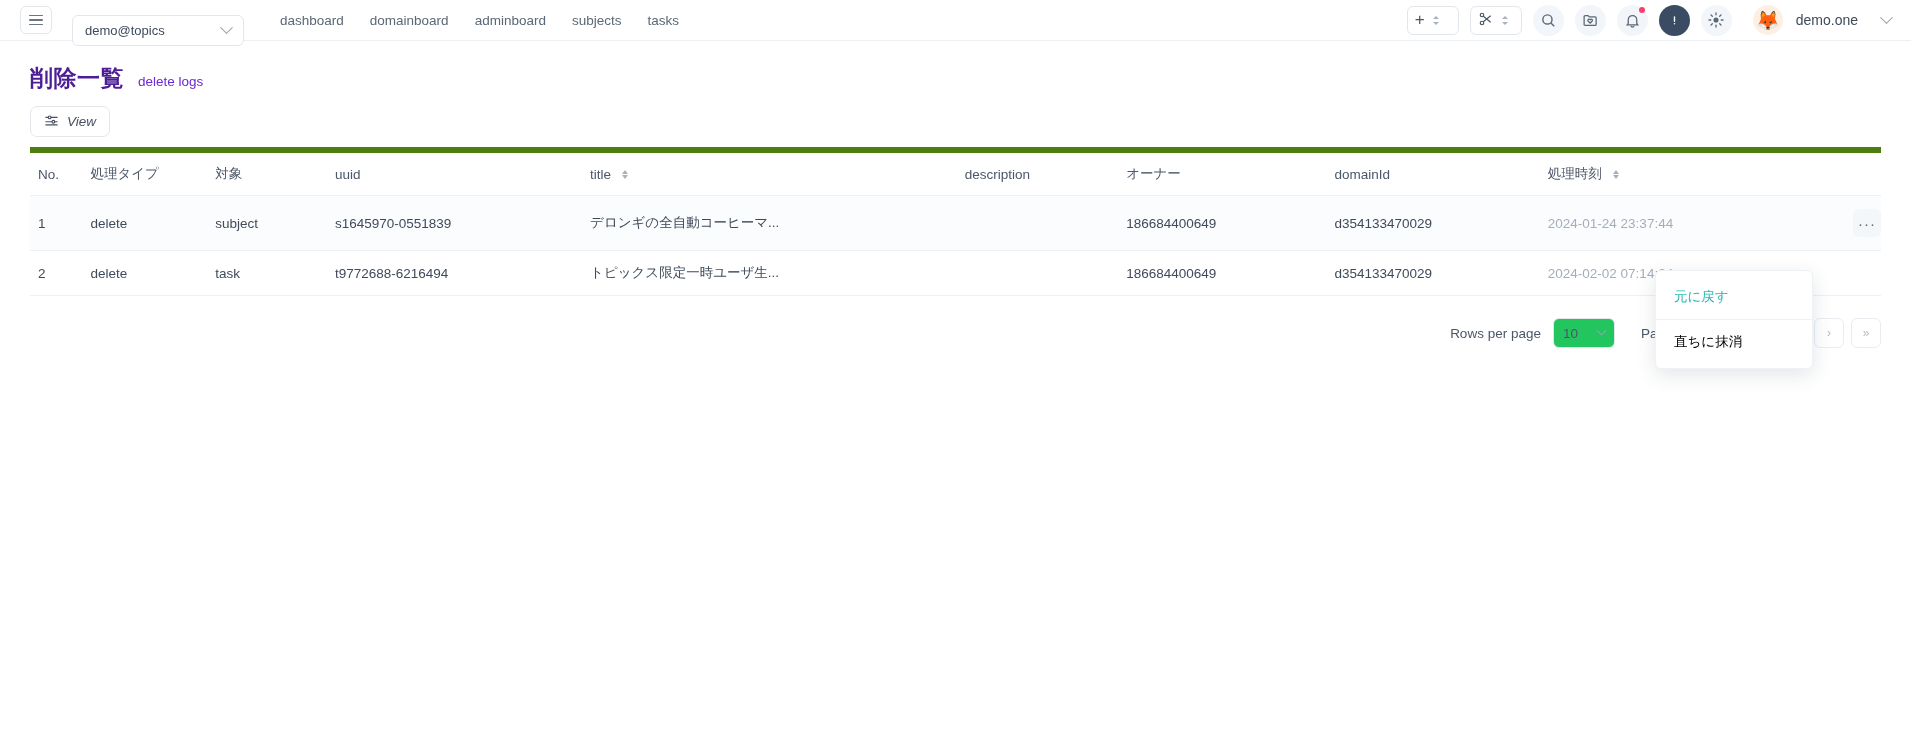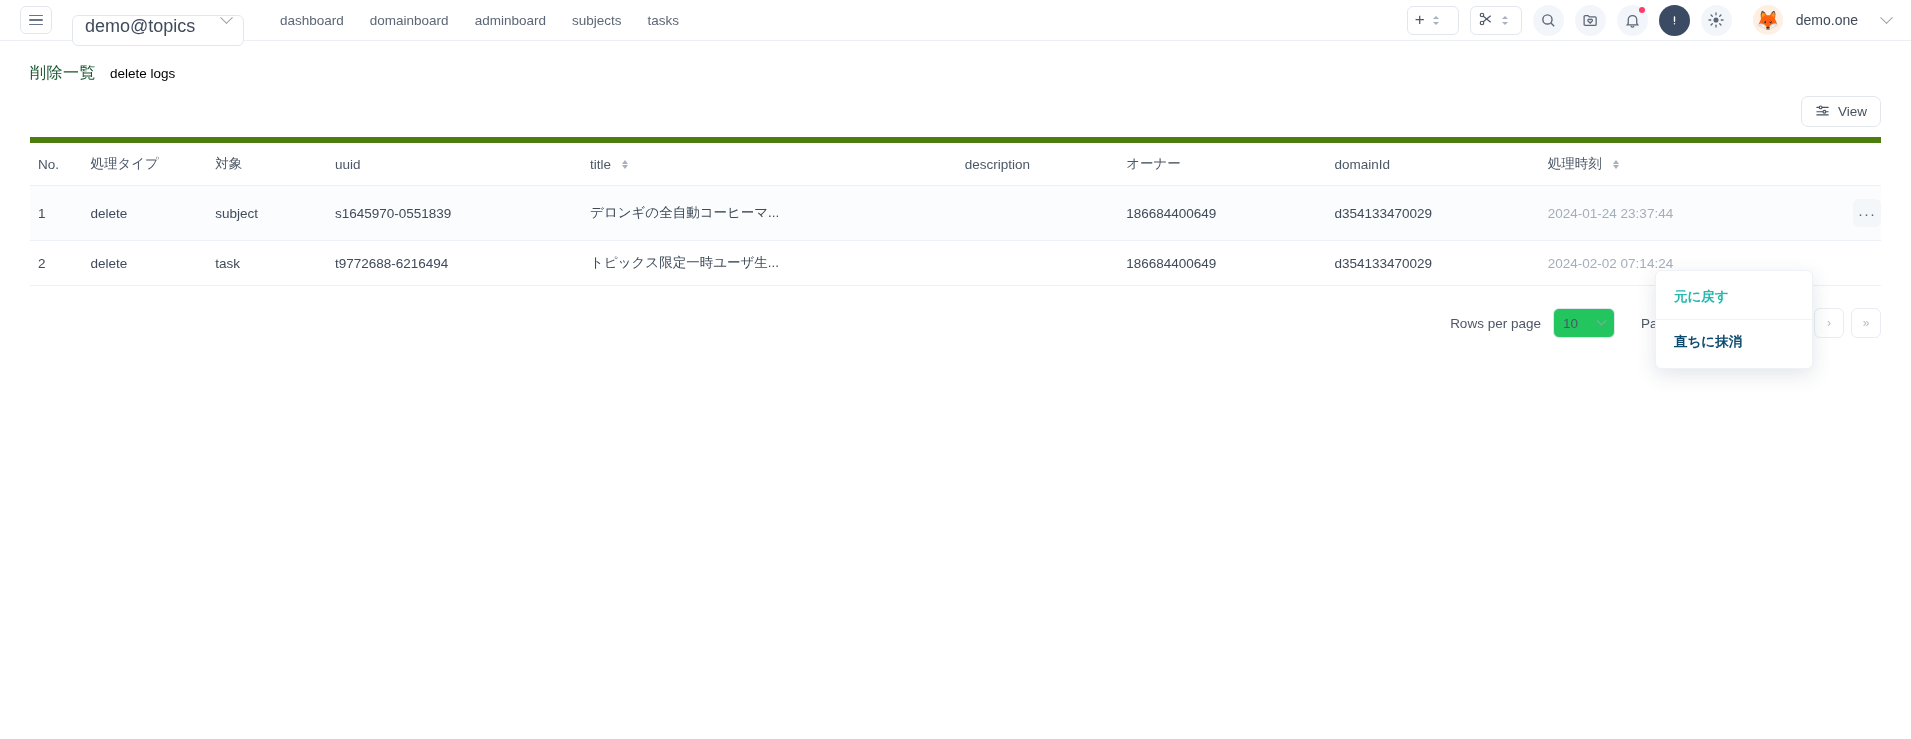--- a/index.html
+++ b/index.html
@@ -32,24 +32,24 @@
     margin-left: 4px;
     cursor: pointer;
   }
   .hamburger span { display:block; width: 14px; height: 1.5px; background: #6b7685; border-radius:1px; }
 
   .workspace-select {
     margin-left: 20px;
     width: 172px; height: 31px;
     border: 1px solid #e3e7ec;
     border-radius: 6px;
-    display: flex; 
+    display: flex; align-items: center;
     justify-content: space-between;
     padding: 0 12px;
-    font-size: 18px;
+    font-size: 13px;
     color: #3f4a5a;
     background: #fff;
     cursor: pointer;
     margin-top: 20px;
   }
   .chev {
     width: 9px; height: 9px;
     border-right: 1.5px solid #9aa3ae;
     border-bottom: 1.5px solid #9aa3ae;
     transform: rotate(45deg) translate(-2px,-2px);
@@ -105,26 +105,26 @@
   }
   .username {
     font-size: 14px; color:#3f4a5a;
     display:flex; align-items:center; gap:24px;
     cursor:pointer; margin-left:2px; margin-right: 4px;
   }
 
   
   .page-head { padding: 22px 30px 0 30px; }
   .title-row { display:flex; align-items: baseline; gap: 14px; }
-  .page-title { font-size: 16px; font-weight: 400; color:#14532d; letter-spacing:0.5px; }
-  .page-title-sub { font-size: 13.5px; color:#000000; }
+  .page-title { font-size: 23px; font-weight: 700; color:#4c1d95; letter-spacing:0.5px; }
+  .page-title-sub { font-size: 13.5px; color:#6d28d9; }
   .page-desc { font-size: 13.5px; color:#5c6775; margin-top: 8px; }
 
   
-  .toolbar { display:flex; justify-content: flex-end; padding: 12px 30px 0 30px; }
+  .toolbar { display:flex; justify-content: flex-start; padding: 12px 30px 0 30px; font-style: italic; }
   .view-btn {
     height: 31px; padding: 0 13px;
     border: 1px solid #e3e7ec; border-radius: 7px;
     background: #fff; display:flex; align-items:center; gap:8px;
     font-size: 13.5px; color: #47525f; cursor: pointer;
   }
 
   
   .table-wrap { padding: 10px 30px 0 30px; position: relative; }
   table { width: 100%; border-collapse: collapse; table-layout: fixed; }
@@ -181,29 +181,28 @@
   .ctx-menu {
     position: absolute;
     left: 1655px; top: 270px;
     width: 158px;
     background: #fff;
     border: 1px solid #eef1f5;
     border-radius: 6px;
     box-shadow: 0 6px 20px rgba(40,55,80,0.13);
     padding: 6px 0;
     z-index: 50;
-    font-weight: bold;
   }
   .ctx-item {
     padding: 11px 18px;
     font-size: 13.5px;
     cursor: pointer;
   }
   .ctx-item.restore { color: #24b8b0; }
-  .ctx-item.purge   { color: #0c4a6e; }
+  .ctx-item.purge   { color: #000000; }
   .ctx-sep { height:1px; background:#f0f3f6; margin: 2px 0; }
 
   
   .pager {
     display:flex; align-items:center; justify-content:flex-end;
     gap: 26px;
     padding: 22px 30px 0 30px;
     font-size: 13.5px; color: #4c5767;
     position: relative;
   }

